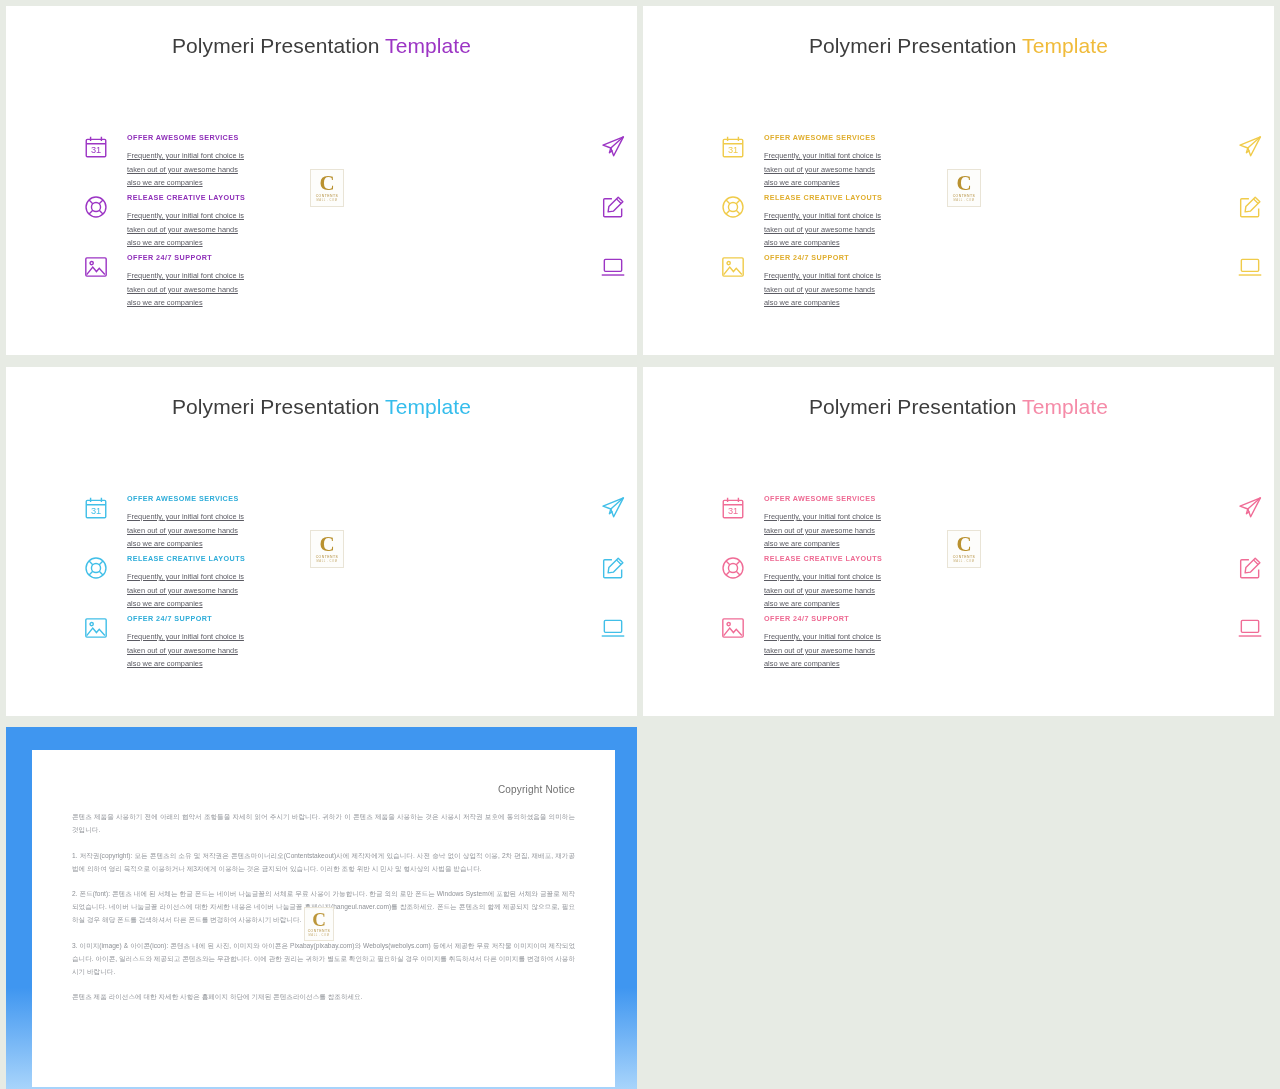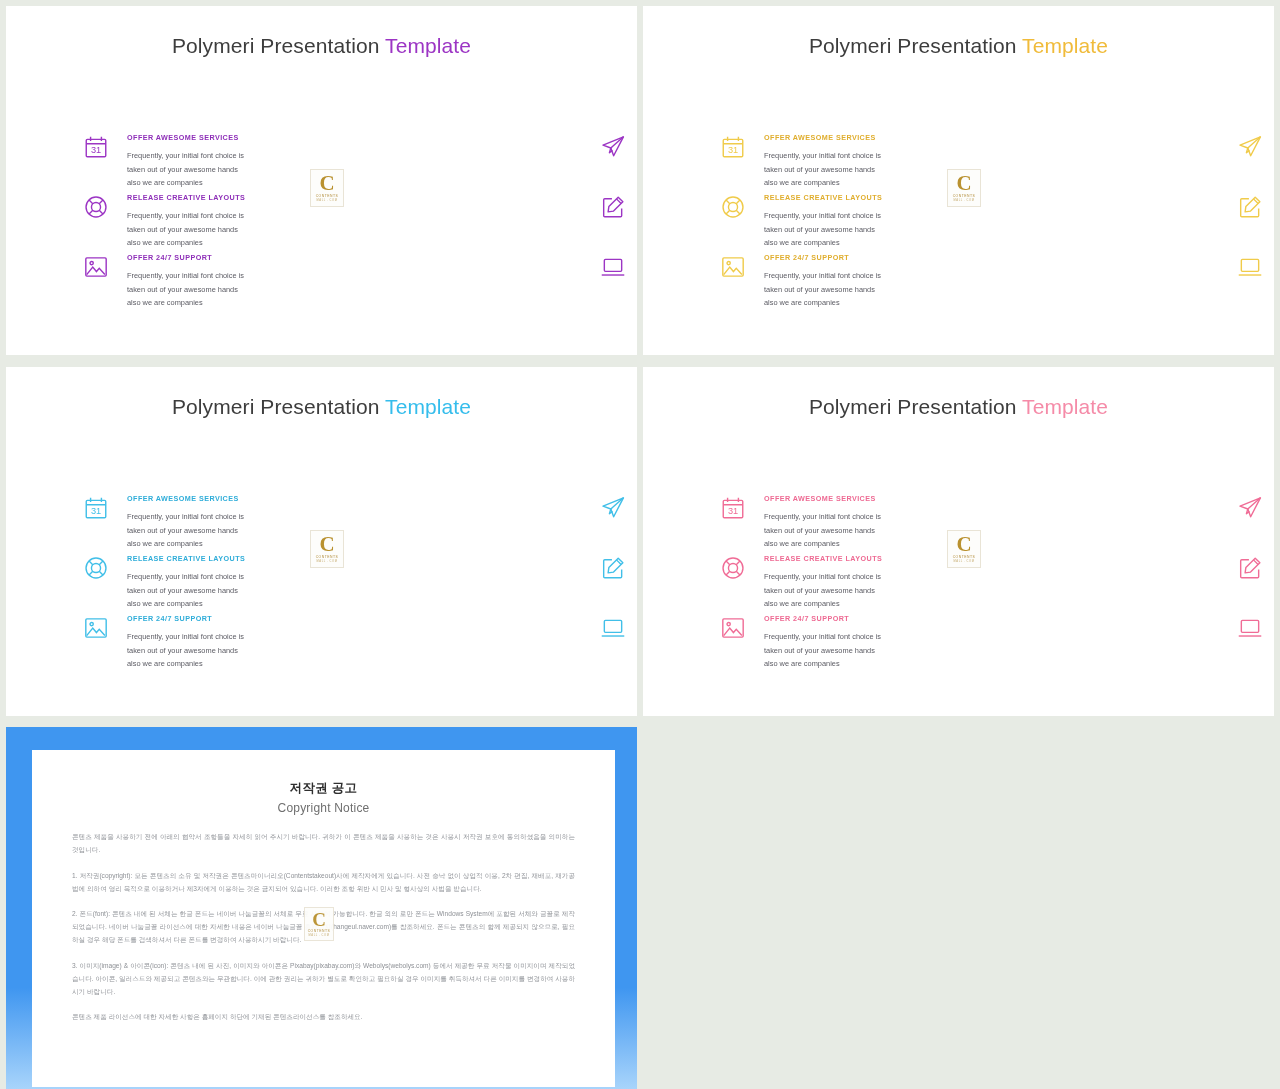--- a/index.html
+++ b/index.html
@@ -83,20 +83,21 @@
     font-weight: bold;
     letter-spacing: 0.45px;
     margin-bottom: 7px;
     white-space: nowrap;
   }
   .feat-body {
     font-size: 7.4px;
     line-height: 1.85;
     color: #5b5b63;
     max-width: 218px;
+    text-decoration: underline;
   }
 
   
   .logo-badge {
     position: absolute;
     width: 34px;
     height: 38px;
     background: #fdfdfb;
     border: 1px solid #e9e4d6;
     display: flex;
@@ -149,22 +150,22 @@
     padding: 30px 40px 0 40px;
   }
   #doc-title-ko {
     text-align: center;
     font-size: 12.5px;
     font-weight: bold;
     color: #2f2f2f;
     letter-spacing: 0.3px;
   }
   #doc-title-en {
-    text-align: center;
-    font-size: 12px;
+    text-align: right;
+    font-size: 10px;
     color: #6f6f6f;
     margin-top: 4px;
     letter-spacing: 0.2px;
   }
   .doc-para {
     margin-top: 16px;
     font-size: 6.6px;
     line-height: 1.95;
     color: #8e9196;
     text-align: justify;
@@ -540,21 +541,20 @@
       </div>
     <div class="logo-badge">
       <div class="logo-c">C</div>
       <div class="logo-sub1">CONTENTS</div>
       <div class="logo-sub2">MALL . COM</div>
     </div>
   </div>
 
   <div id="doc-frame" style="background: linear-gradient(rgb(63, 150, 240) 0%, rgb(63, 150, 240) 72%, rgb(168, 212, 251) 100%);">
     <div id="doc-page">
-      <div id="doc-title-ko">저작권 공고</div>
       <div id="doc-title-en">Copyright Notice</div>
       <p class="doc-para">콘텐츠 제품을 사용하기 전에 아래의 협약서 조항들을 자세히 읽어 주시기 바랍니다. 귀하가 이 콘텐츠 제품을 사용하는 것은 사용시 저작권 보호에 동의하셨음을 의미하는 것입니다.</p>
       <p class="doc-para tight">1. 저작권(copyright): 모든 콘텐츠의 소유 및 저작권은 콘텐츠마이너리오(Contentstakeout)사에 제작자에게 있습니다. 사전 승낙 없이 상업적 이용, 2차 편집, 재배포, 재가공법에 의하여 영리 목적으로 이용하거나 제3자에게 이용하는 것은 금지되어 있습니다. 이러한 조항 위반 시 민사 및 형사상의 사법을 받습니다.</p>
       <p class="doc-para tight">2. 폰트(font): 콘텐츠 내에 된 서체는 한글 폰트는 네이버 나눔글꼴의 서체로 무료 사용이 가능합니다. 한글 외의 로만 폰트는 Windows System에 포함된 서체와 글꼴로 제작되었습니다. 네이버 나눔글꼴 라이선스에 대한 자세한 내용은 네이버 나눔글꼴 홈페이지(hangeul.naver.com)를 참조하세요. 폰트는 콘텐츠의 함께 제공되지 않으므로, 필요하실 경우 해당 폰트를 검색하셔서 다른 폰트를 변경하여 사용하시기 바랍니다.</p>
       <p class="doc-para tight">3. 이미지(image) &amp; 아이콘(icon): 콘텐츠 내에 된 사진, 이미지와 아이콘은 Pixabay(pixabay.com)와 Webolys(webolys.com) 등에서 제공한 무료 저작물 이미지이며 제작되었습니다. 아이콘, 일러스트와 제공되고 콘텐츠와는 무관합니다. 이에 관한 권리는 귀하가 별도로 확인하고 필요하실 경우 이미지를 취득하셔서 다른 이미지를 변경하여 사용하시기 바랍니다.</p>
       <p class="doc-para tight">콘텐츠 제품 라이선스에 대한 자세한 사항은 홈페이지 하단에 기재된 콘텐츠라이선스를 참조하세요.</p>
       <div class="logo-badge">
         <div class="logo-c">C</div>
         <div class="logo-sub1">CONTENTS</div>
         <div class="logo-sub2">MALL . COM</div>

